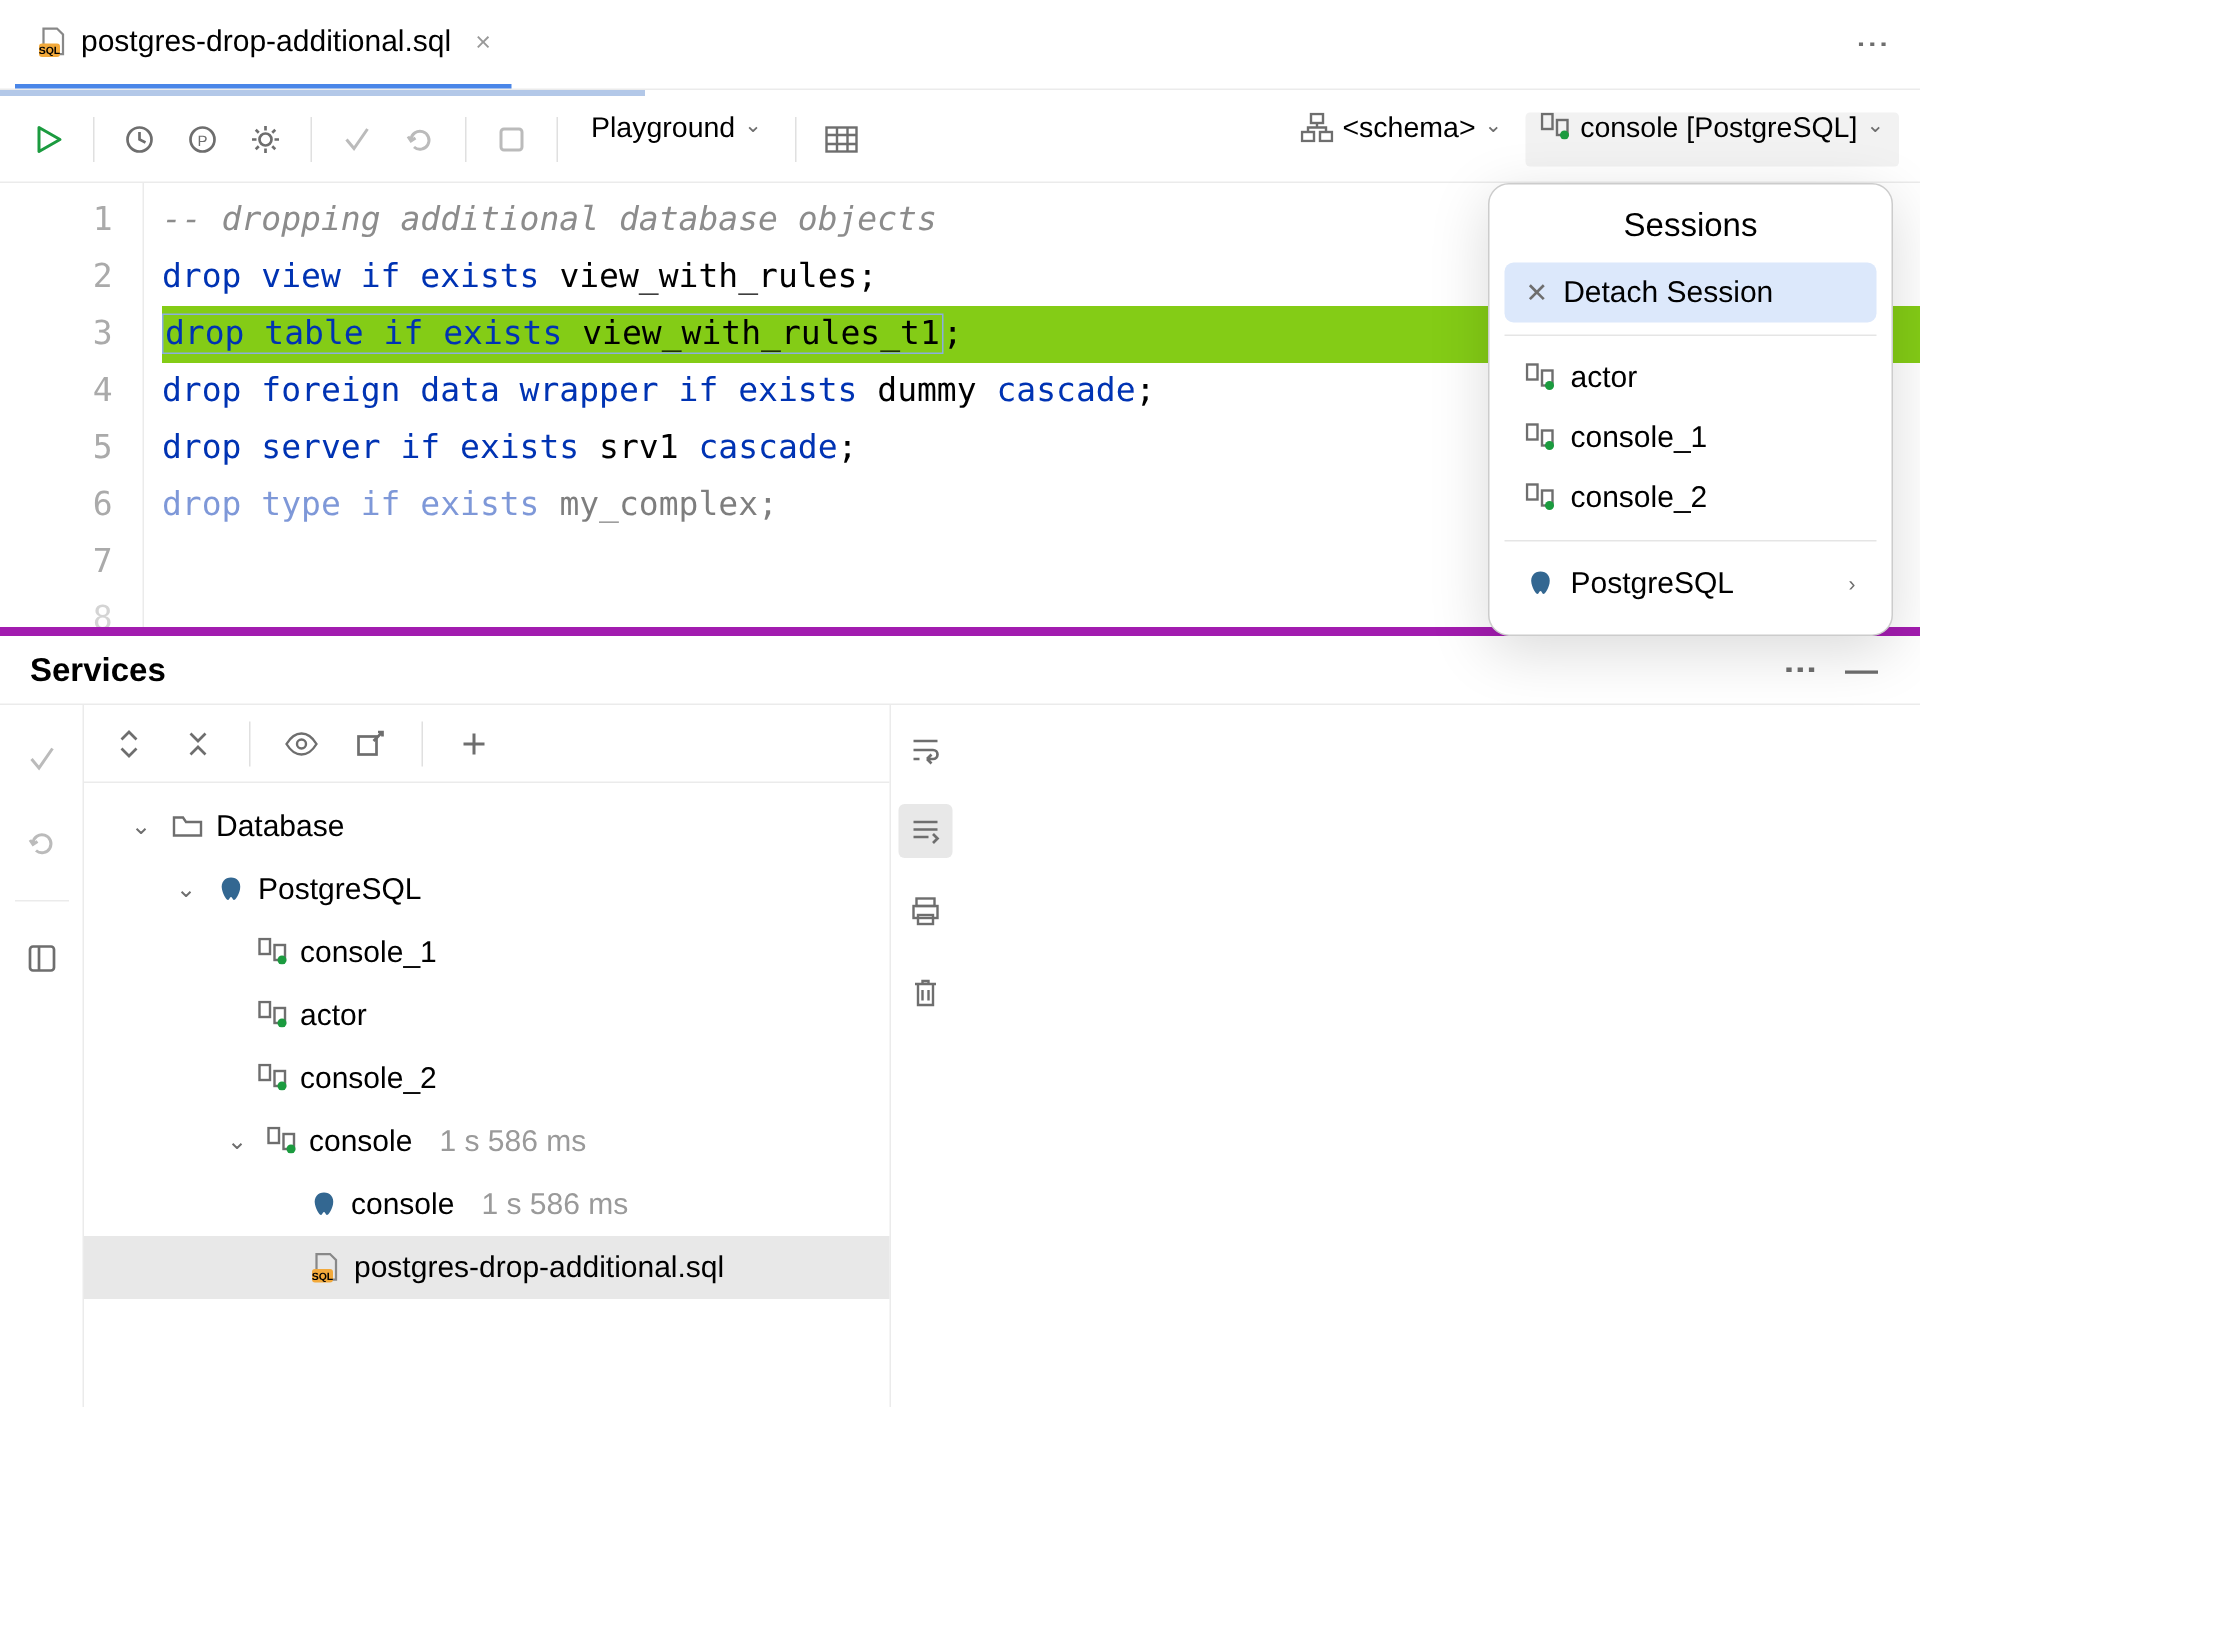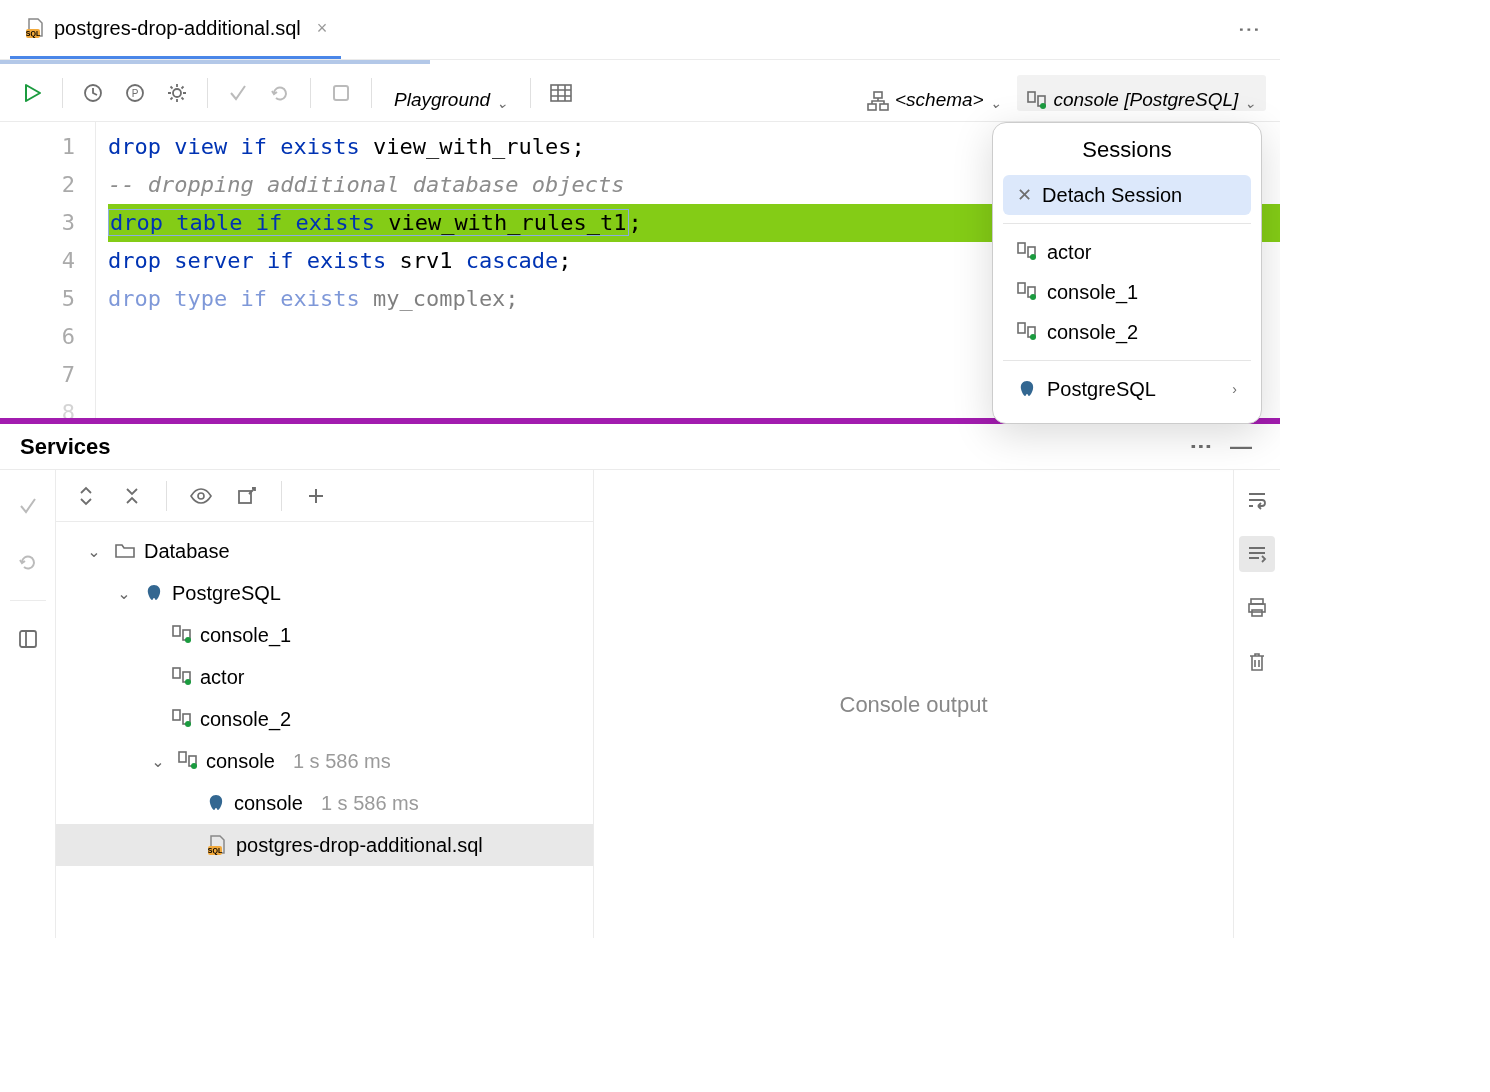--- a/index.html
+++ b/index.html
@@ -25,21 +25,21 @@
 .sql-icon { width: 22px; height: 22px; display:inline-flex; align-items:flex-end; justify-content:center; }
 .close-x { color:#999; font-size:18px; margin-left:8px; cursor:pointer; }
 .menu-btn { margin-left:auto; color:#6e6e6e; cursor:pointer; font-size:22px; letter-spacing:1px; transform:rotate(90deg); padding:0 10px;}
 .active-indicator { height:4px; width:430px; background:#b3c8e8; }
 .toolbar {
   display:flex; align-items:center; height:58px; padding:0 14px; gap:6px;
   border-bottom:1px solid #ebebeb; background:#fff;
 }
 .tb-btn { width:36px; height:36px; display:flex; align-items:center; justify-content:center; color:#6e6e6e; border-radius:3px; cursor:pointer;}
 .tb-sep { width:1px; height:30px; background:#e0e0e0; margin:0 6px;}
-.tb-dropdown { display:flex; align-items:flex-end; gap:6px; font-size:19px; padding:0 10px; height:36px; cursor:pointer; border-radius:3px;font-style:italic;}
+.tb-dropdown { display:flex; align-items:flex-start; gap:6px; font-size:19px; padding:0 10px; height:36px; cursor:pointer; border-radius:3px;}
 .tb-dropdown.boxed { background:#f2f2f2;}
 .tb-spacer { flex:1; }
 .chev { font-size:14px; color:#6e6e6e;}
 .editor { display:flex; height:296px; overflow:hidden; font-family:ui-monospace,Menlo,monospace; font-size:22px;}
 .gutter { width:96px; text-align:right; padding:6px 20px 6px 0; color:#aaa; border-right:1px solid #ebebeb; line-height:38px;}
 .code { flex:1; padding:6px 0 6px 12px; line-height:38px; position:relative;}
 .code .ln { white-space:pre; height:38px; }
 .ln.highlight { background:#84cc16; }
 .code .ln.highlight .box { border:1px solid #8aaee0; padding:0 1px;}
 .cmt { color:#8c8c8c; font-style:italic; }
@@ -178,23 +178,24 @@
     <div>1</div>
     <div>2</div>
     <div>3</div>
     <div>4</div>
     <div>5</div>
     <div>6</div>
     <div>7</div>
     <div style="opacity:.5">8</div>
   </div>
   <div class="code">
+    <div class="ln"><span class="cmt">-- dropping additional database objects</span></div>
     <div class="ln"><span class="kw">drop view if exists</span><span> view_with_rules;</span></div>
-    <div class="ln"><span class="cmt">-- dropping additional database objects</span></div>
     <div class="ln highlight"><span class="box"><span class="kw">drop table if exists</span><span> view_with_rules_t1</span></span><span>;</span></div>
+    <div class="ln"><span class="kw">drop foreign data wrapper if exists</span><span> dummy </span><span class="kw">cascade</span><span>;</span></div>
     <div class="ln"><span class="kw">drop server if exists</span><span> srv1 </span><span class="kw">cascade</span><span>;</span></div>
     <div class="ln" style="opacity:.5"><span class="kw">drop type if exists</span><span> my_complex;</span></div>
   </div>
 </div>
 
 <div class="popup">
   <h3>Sessions</h3>
   <div class="popup-item hl">
     <span style="color:#6e6e6e;font-size:18px;">✕</span>
     <span>Detach Session</span>
@@ -385,23 +386,20 @@
               <path d="M5 2h9l4 4v13H5z" fill="none" stroke="#888" stroke-width="1.5"></path>
               <rect x="2" y="12" width="14" height="9" rx="2" fill="#f2a93b"></rect>
               <text x="9" y="19" font-size="7" text-anchor="middle" fill="#000" font-weight="700">SQL</text>
             </svg>
           </span>
         <span class="tree-label">postgres-drop-additional.sql</span>
       </div>
     </div>
   </div>
 
-  <div class="svc-output">
-    <span>Console output</span>
-  </div>
 
   <div class="svc-right">
     <div class="svc-tool">
         <svg width="22" height="22" viewBox="0 0 22 22">
           <path d="M3 5h16M3 11h13a3 3 0 0 1 0 6h-4m0 0l3-3m-3 3l3 3M3 17h4" fill="none" stroke="#6e6e6e" stroke-width="1.8"></path>
         </svg>
       </div>
     <div class="svc-tool" style="background:#e8e8e8;border-radius:4px">
         <svg width="22" height="22" viewBox="0 0 22 22">
           <path d="M3 5h16M3 10h16M3 15h10m3-2l3 3-3 3" fill="none" stroke="#6e6e6e" stroke-width="1.8"></path>

